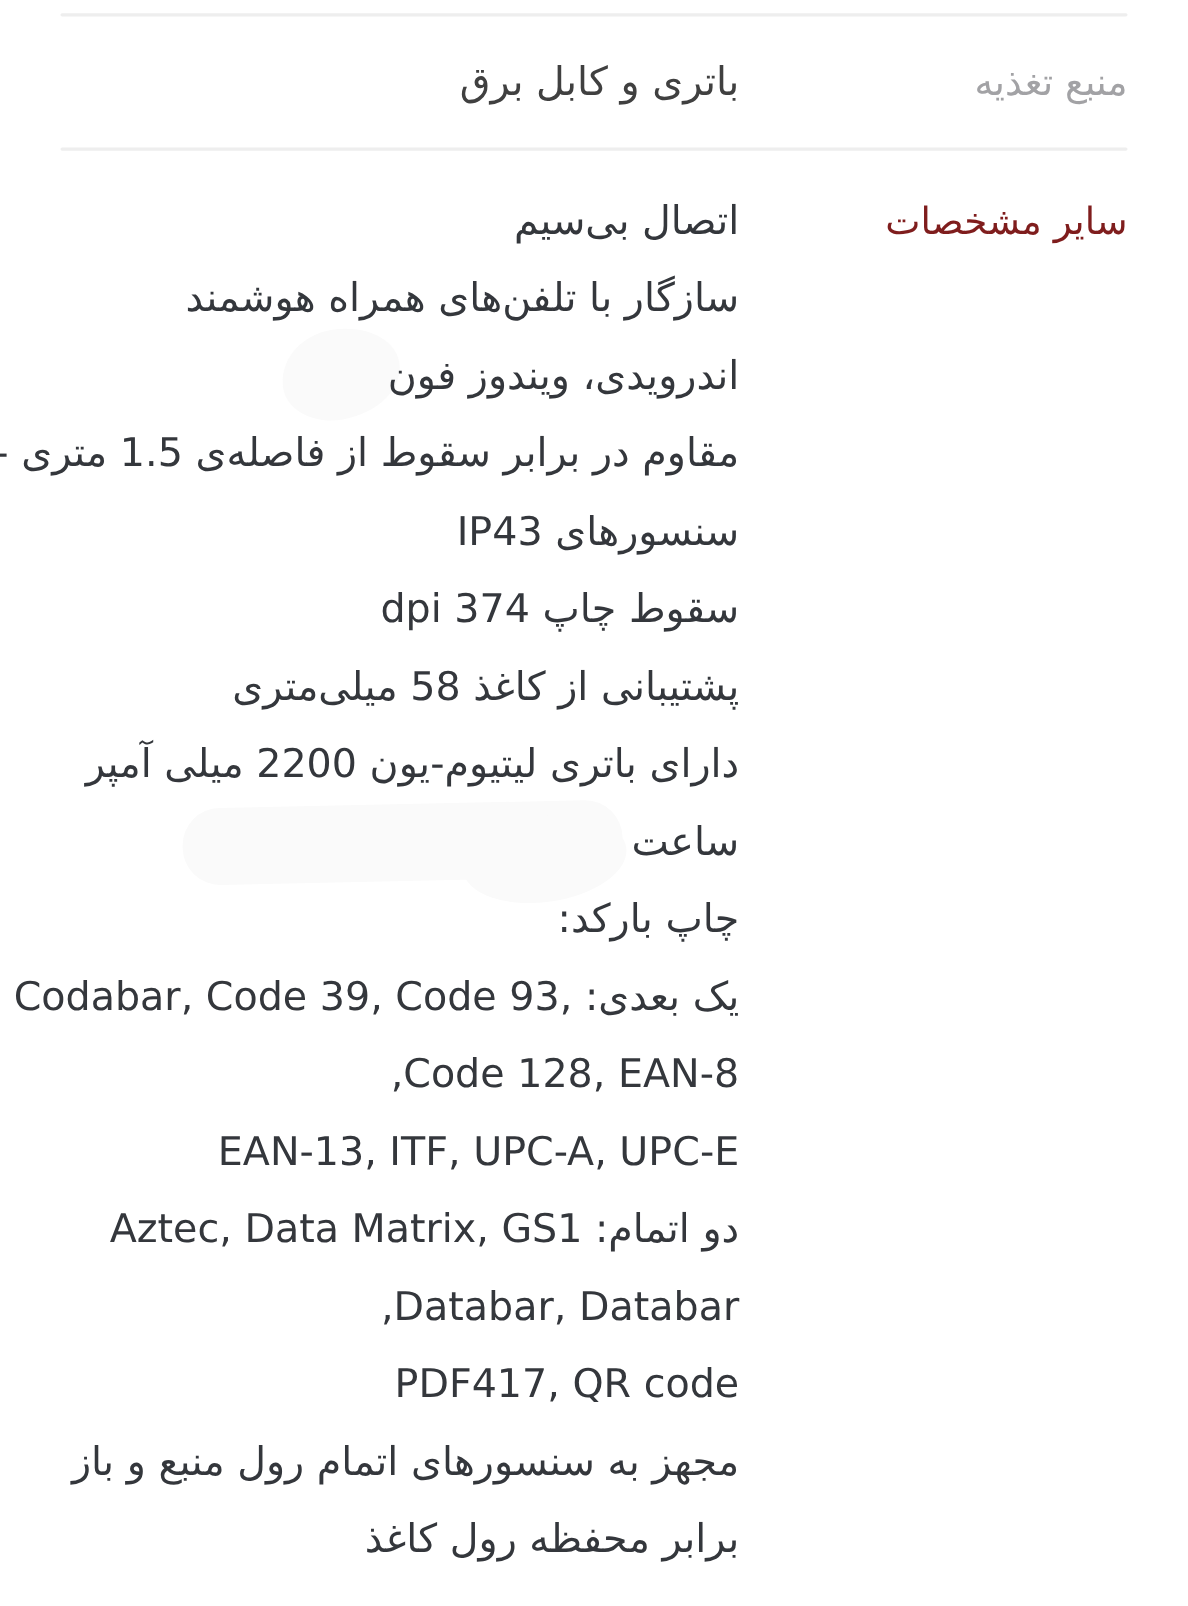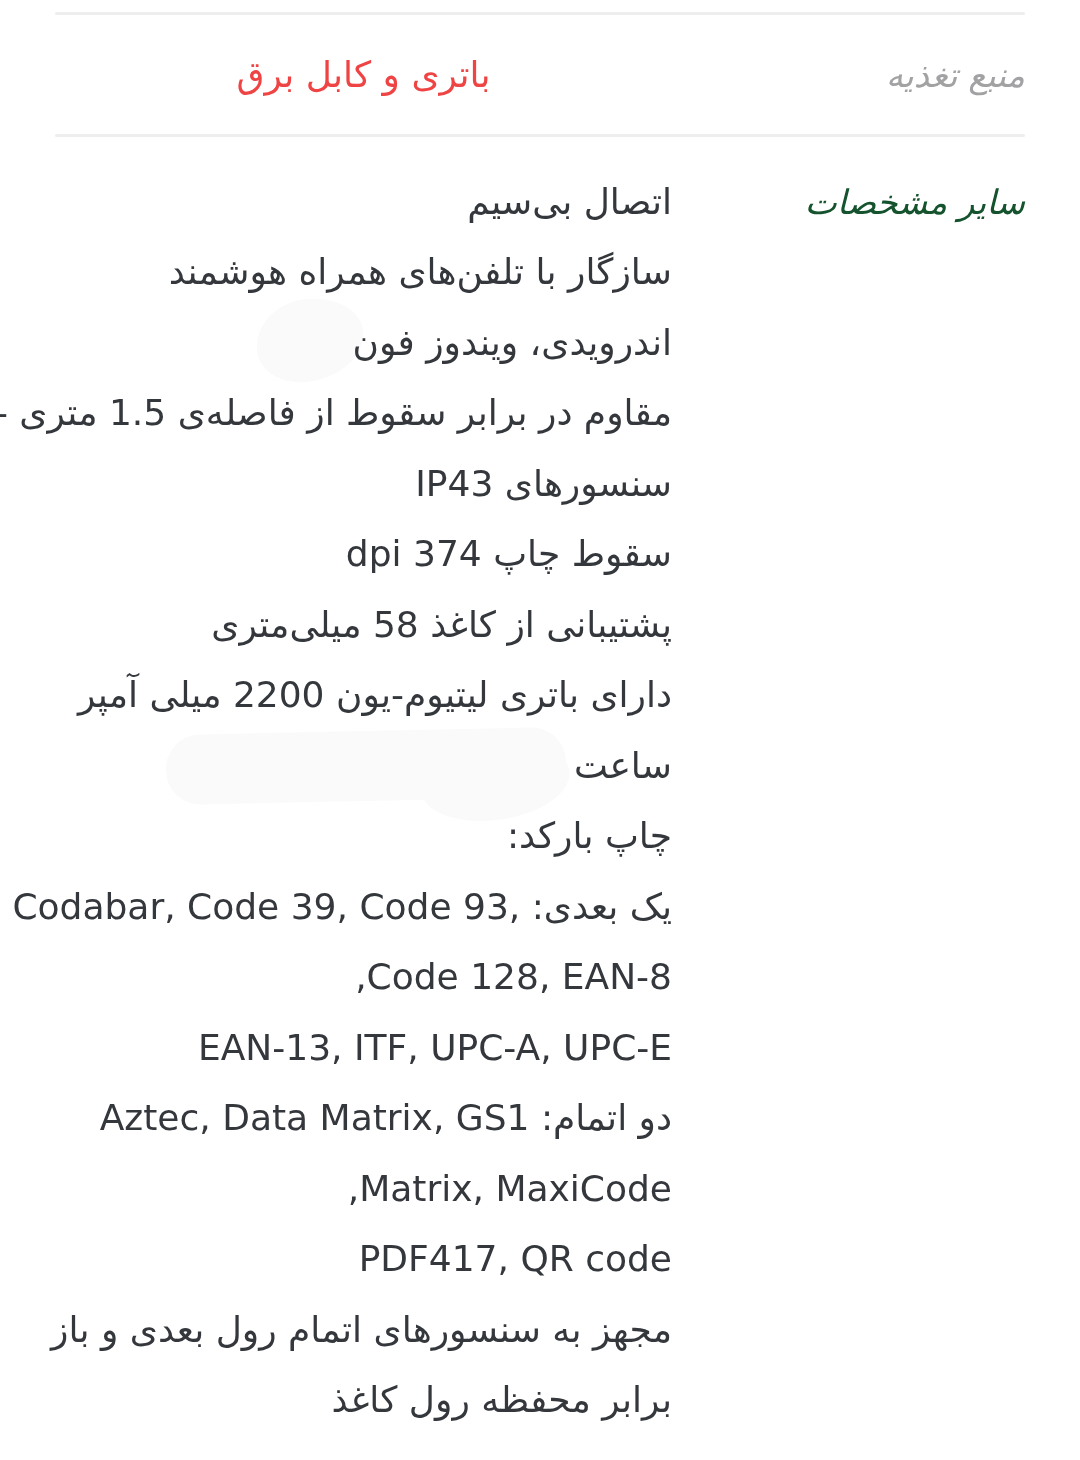--- a/index.html
+++ b/index.html
@@ -49,21 +49,20 @@
   }
   .spec-row.row-first { padding: 25px 0 23px 0; }
   .spec-row.row-rest  { padding: 30px 0 24px 0; }
   .spec-label {
     flex: 0 0 353px;
     width: 353px;
     font-size: 34px;
     line-height: 70.5px;
     text-align: right;
     color: #a2a2a5;
-    font-style: italic;
   }
   .spec-value {
     flex: 1 1 auto;
     font-size: 36px;
     line-height: 70.5px;
     text-align: right;
     color: #34373c;
     white-space: nowrap;
   }
   .spec-value .line {
@@ -75,42 +74,42 @@
 
 <div class="smudge smudge-a" style="background: rgb(250, 250, 250);"></div>
 <div class="smudge smudge-b" style="background: rgb(250, 250, 250);"></div>
 <div class="smudge smudge-b2" style="background: rgb(250, 250, 250);"></div>
 
 <div class="content">
   <div class="divider" style="background: rgb(238, 238, 238);"></div>
   <div id="spec-rows">
       <div class="spec-row row-first">
         <div class="spec-label" style="color: rgb(162, 162, 165);">منبع تغذیه</div>
-        <div class="spec-value" style="color: #ef4444; text-align: center;">
+        <div class="spec-value" style="color: #404040;">
           <div class="line"><span dir="rtl">باتری و کابل برق</span></div>
         </div>
       </div>
       <div class="divider" style="background: rgb(238, 238, 238);"></div>
       <div class="spec-row row-rest">
-        <div class="spec-label" style="color: #14532d;">سایر مشخصات</div>
+        <div class="spec-label" style="color: #7f1d1d;">سایر مشخصات</div>
         <div class="spec-value" style="color: rgb(52, 55, 60);">
           <div class="line"><span dir="rtl">اتصال بی‌سیم</span></div>
           <div class="line"><span dir="rtl">سازگار با تلفن‌های همراه هوشمند</span></div>
           <div class="line"><span dir="rtl">اندرویدی، ویندوز فون</span></div>
           <div class="line"><span dir="rtl">مقاوم در برابر سقوط از فاصله‌ی 1.5 متری -</span></div>
           <div class="line"><span dir="rtl">سنسورهای IP43</span></div>
           <div class="line"><span dir="rtl">سقوط چاپ</span> <span dir="ltr">dpi 374</span></div>
           <div class="line"><span dir="rtl">پشتیبانی از کاغذ 58 میلی‌متری</span></div>
           <div class="line"><span dir="rtl">دارای باتری لیتیوم-یون 2200 میلی آمپر</span></div>
           <div class="line"><span dir="rtl">ساعت</span></div>
           <div class="line"><span dir="rtl">چاپ بارکد:</span></div>
           <div class="line"><span dir="rtl">یک بعدی:</span> <span dir="ltr">Codabar, Code 39, Code 93,</span></div>
           <div class="line"><span dir="ltr">,Code 128, EAN-8</span></div>
           <div class="line"><span dir="ltr">EAN-13, ITF, UPC-A, UPC-E</span></div>
           <div class="line"><span dir="rtl">دو اتمام:</span> <span dir="ltr">Aztec, Data Matrix, GS1</span></div>
-          <div class="line"><span dir="ltr">,Matrix, MaxiCode</span></div>
+          <div class="line"><span dir="ltr">,Databar, Databar</span></div>
           <div class="line"><span dir="ltr">PDF417, QR code</span></div>
-          <div class="line"><span dir="rtl">مجهز به سنسورهای اتمام رول بعدی و باز</span></div>
+          <div class="line"><span dir="rtl">مجهز به سنسورهای اتمام رول منبع و باز</span></div>
           <div class="line"><span dir="rtl">برابر محفظه رول کاغذ</span></div>
         </div>
       </div>
     </div>
 </div>
 
 </body></html>

